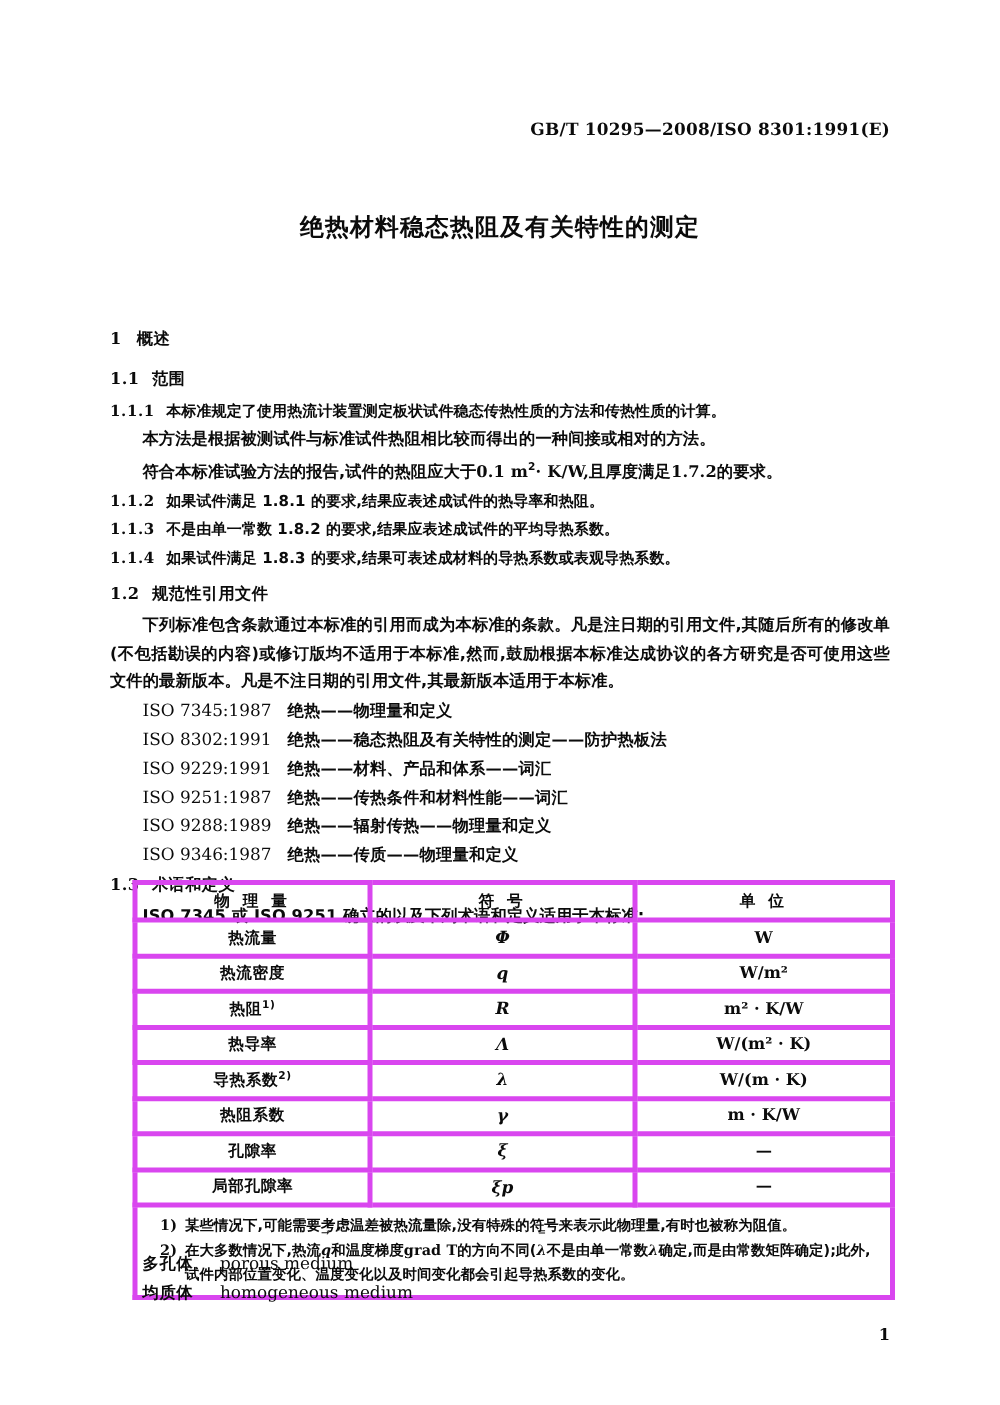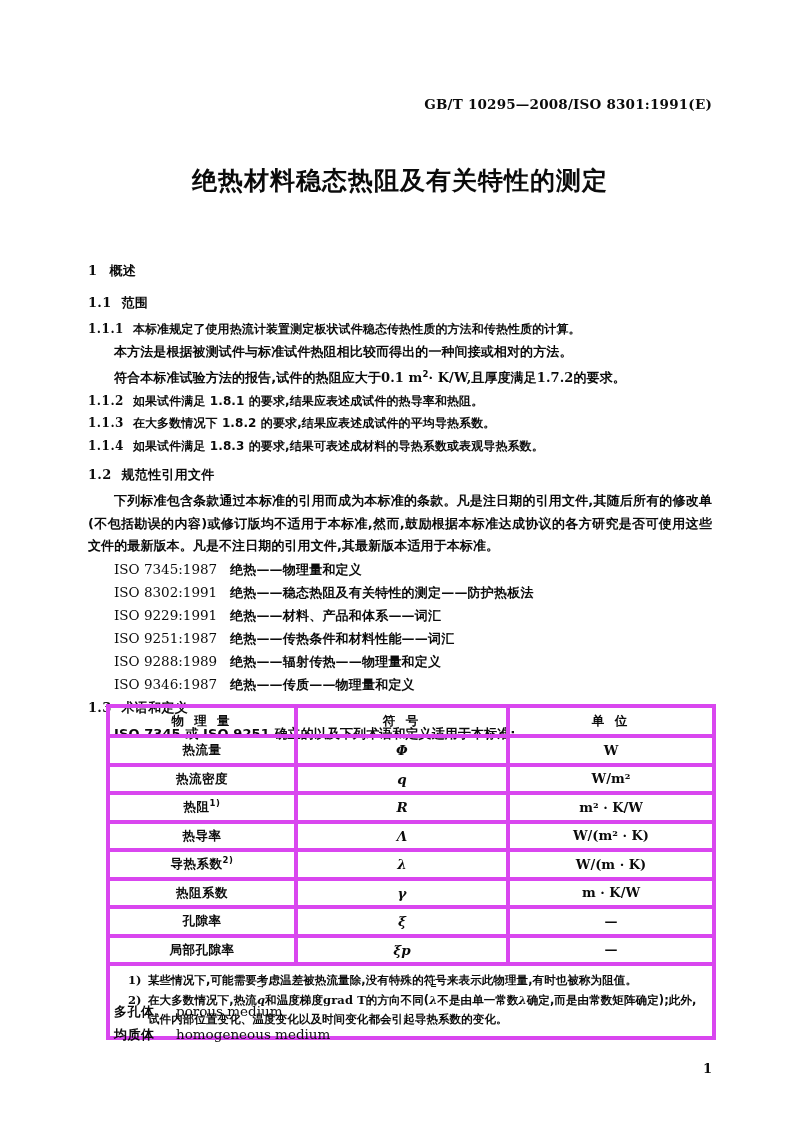--- a/index.html
+++ b/index.html
@@ -37,23 +37,23 @@
 
   
   .title-block {
     position: absolute;
     top: 168px;
     left: 0;
     width: 800px;
     text-align: center;
   }
   .title-main {
-    font-family: Liberation Mono, monospace;
-    font-weight: bold;
-    font-size: 25px;
+    font-family: Liberation Sans, sans-serif;
+    font-weight: bold;
+    font-size: 19px;
     letter-spacing: 1px;
     line-height: 30px;
   }
   .title-sub {
     font-family: "DejaVu Sans", "Liberation Sans", sans-serif;
     font-weight: bold;
     font-size: 19px;
     letter-spacing: 1px;
     line-height: 30px;
     margin-top: 6px;
@@ -314,21 +314,21 @@
 
     <p class="para-ind">
       <span>符合本标准试验方法的报告,试件的热阻应大于</span><span class="sn">0.1 m</span><sup class="fn">2</sup><span class="sn">· K/W,</span><span>且厚度满足</span><span class="sn">1.7.2</span><span>的要求。</span>
     </p>
 
     <p class="clause">
       <span class="num">1.1.2</span><span>如果试件满足 1.8.1 的要求,结果应表述成试件的热导率和热阻。</span>
     </p>
 
     <p class="clause">
-      <span class="num">1.1.3</span><span>在大多数情况下 1.8.2 的要求,结果应表述成试件的平均导热系数。</span>
+      <span class="num">1.1.3</span><span>不是由单一常数 1.8.2 的要求,结果应表述成试件的平均导热系数。</span>
     </p>
 
     <p class="clause">
       <span class="num">1.1.4</span><span>如果试件满足 1.8.3 的要求,结果可表述成材料的导热系数或表观导热系数。</span>
     </p>
 
     <div class="gap-sm"></div>
 
     <div class="h2">
       <span class="num sn">1.2</span><span>规范性引用文件</span>

